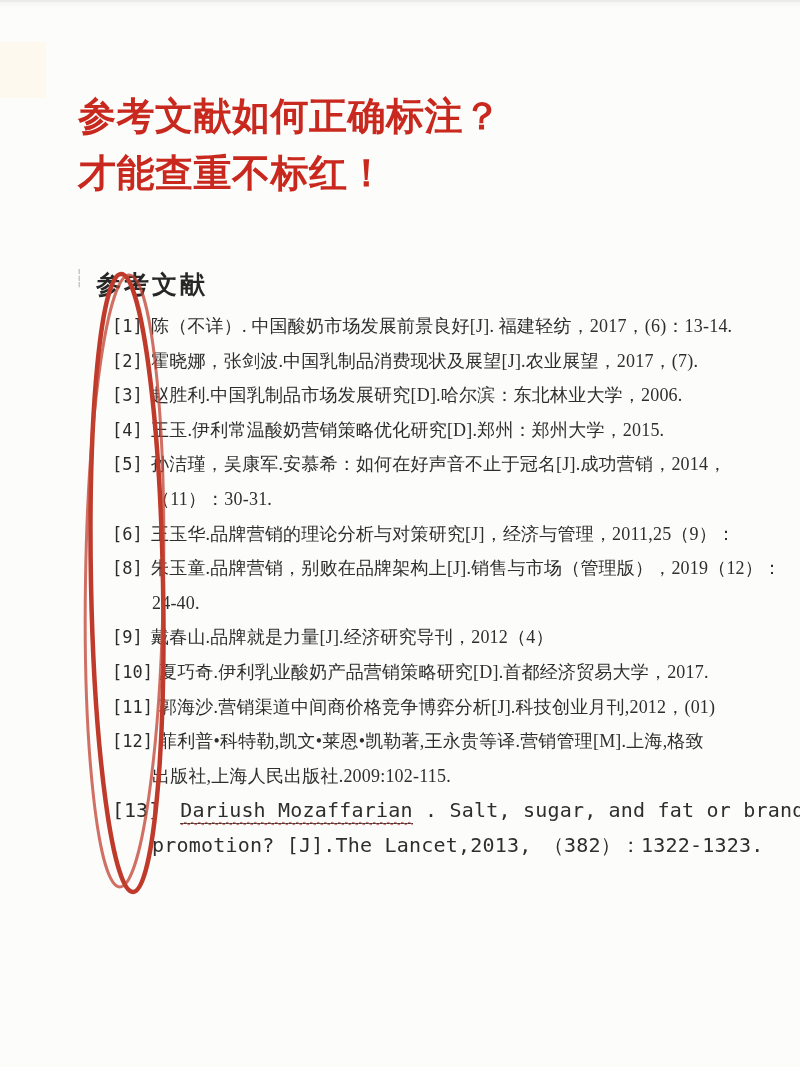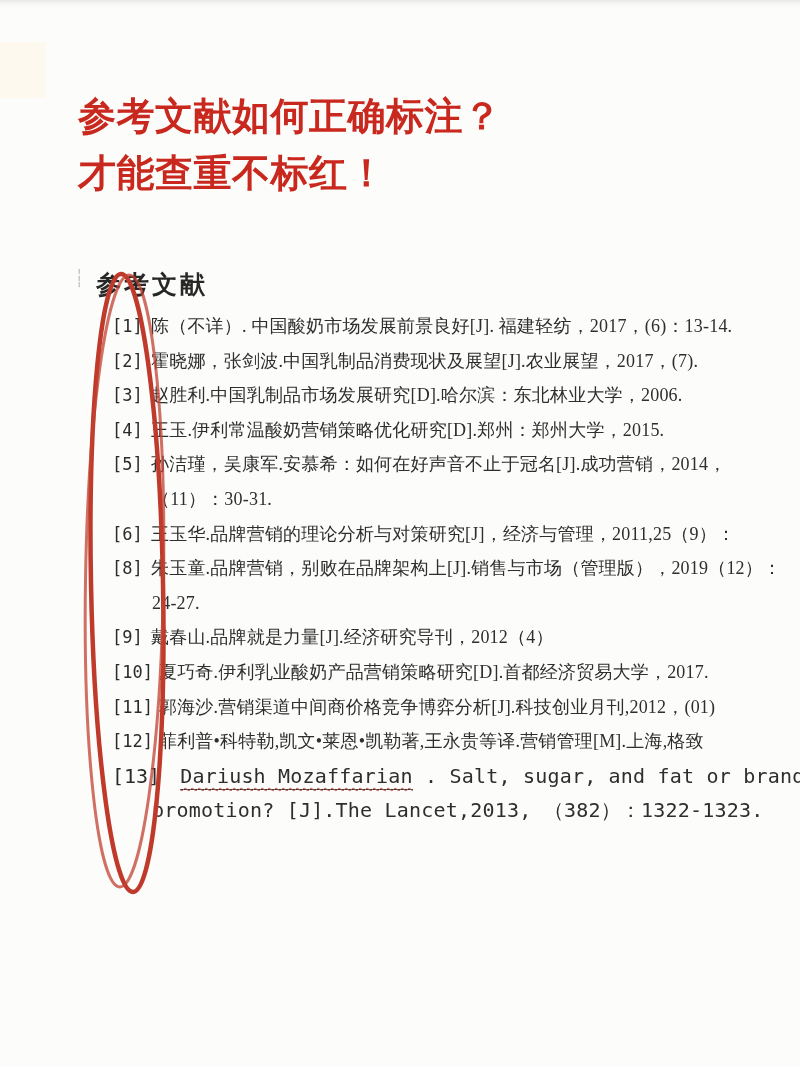--- a/index.html
+++ b/index.html
@@ -97,25 +97,26 @@
 
   <div class="ref-list">
       <div class="ref-row"><span class="ref-num">[1]</span><span class="ref-text">陈（不详）. 中国酸奶市场发展前景良好[J]. 福建轻纺，2017，(6)：13-14.</span></div>
       <div class="ref-row"><span class="ref-num">[2]</span><span class="ref-text">霍晓娜，张剑波.中国乳制品消费现状及展望[J].农业展望，2017，(7).</span></div>
       <div class="ref-row"><span class="ref-num">[3]</span><span class="ref-text">赵胜利.中国乳制品市场发展研究[D].哈尔滨：东北林业大学，2006.</span></div>
       <div class="ref-row"><span class="ref-num">[4]</span><span class="ref-text">王玉.伊利常温酸奶营销策略优化研究[D].郑州：郑州大学，2015.</span></div>
       <div class="ref-row"><span class="ref-num">[5]</span><span class="ref-text">孙洁瑾，吴康军.安慕希：如何在好声音不止于冠名[J].成功营销，2014，</span></div>
       <div class="ref-row cont"><span class="ref-text">（11）：30-31.</span></div>
       <div class="ref-row"><span class="ref-num">[6]</span><span class="ref-text">王玉华.品牌营销的理论分析与对策研究[J]，经济与管理，2011,25（9）：</span></div>
       <div class="ref-row"><span class="ref-num">[8]</span><span class="ref-text">朱玉童.品牌营销，别败在品牌架构上[J].销售与市场（管理版），2019（12）：</span></div>
-      <div class="ref-row cont"><span class="ref-text">24-27.</span></div>
+      <div class="ref-row cont"><span class="ref-text">24-40.</span></div>
       <div class="ref-row"><span class="ref-num">[9]</span><span class="ref-text">戴春山.品牌就是力量[J].经济研究导刊，2012（4）</span></div>
       <div class="ref-row"><span class="ref-num">[10]</span><span class="ref-text">夏巧奇.伊利乳业酸奶产品营销策略研究[D].首都经济贸易大学，2017.</span></div>
       <div class="ref-row"><span class="ref-num">[11]</span><span class="ref-text">郭海沙.营销渠道中间商价格竞争博弈分析[J].科技创业月刊,2012，(01)</span></div>
       <div class="ref-row"><span class="ref-num">[12]</span><span class="ref-text">菲利普•科特勒,凯文•莱恩•凯勒著,王永贵等译.营销管理[M].上海,格致</span></div>
+      <div class="ref-row cont"><span class="ref-text">出版社,上海人民出版社.2009:102-115.</span></div>
       <div class="ref-row mono"><span class="ref-num">[13]</span><span class="ref-text"><span class="spellcheck-underline">Dariush Mozaffarian</span> . Salt, sugar, and fat or branding, marketing, and</span></div>
       <div class="ref-row cont mono"><span class="ref-text">promotion? [J].The Lancet,2013, （382）：1322-1323.</span></div>
     </div>
 
   <svg class="circle-overlay" width="800" height="1067" viewBox="0 0 800 1067" aria-hidden="true">
     <ellipse cx="127" cy="583" rx="36" ry="309" fill="none" stroke="#bf3a2b" stroke-width="4.5" stroke-linecap="round" transform="rotate(-1.1 127 583)"></ellipse>
     <ellipse cx="124.5" cy="581" rx="39" ry="306" fill="none" stroke="#c24232" stroke-width="3" opacity="0.75" transform="rotate(0.9 124.5 581)"></ellipse>
   </svg>
 
 </div>

